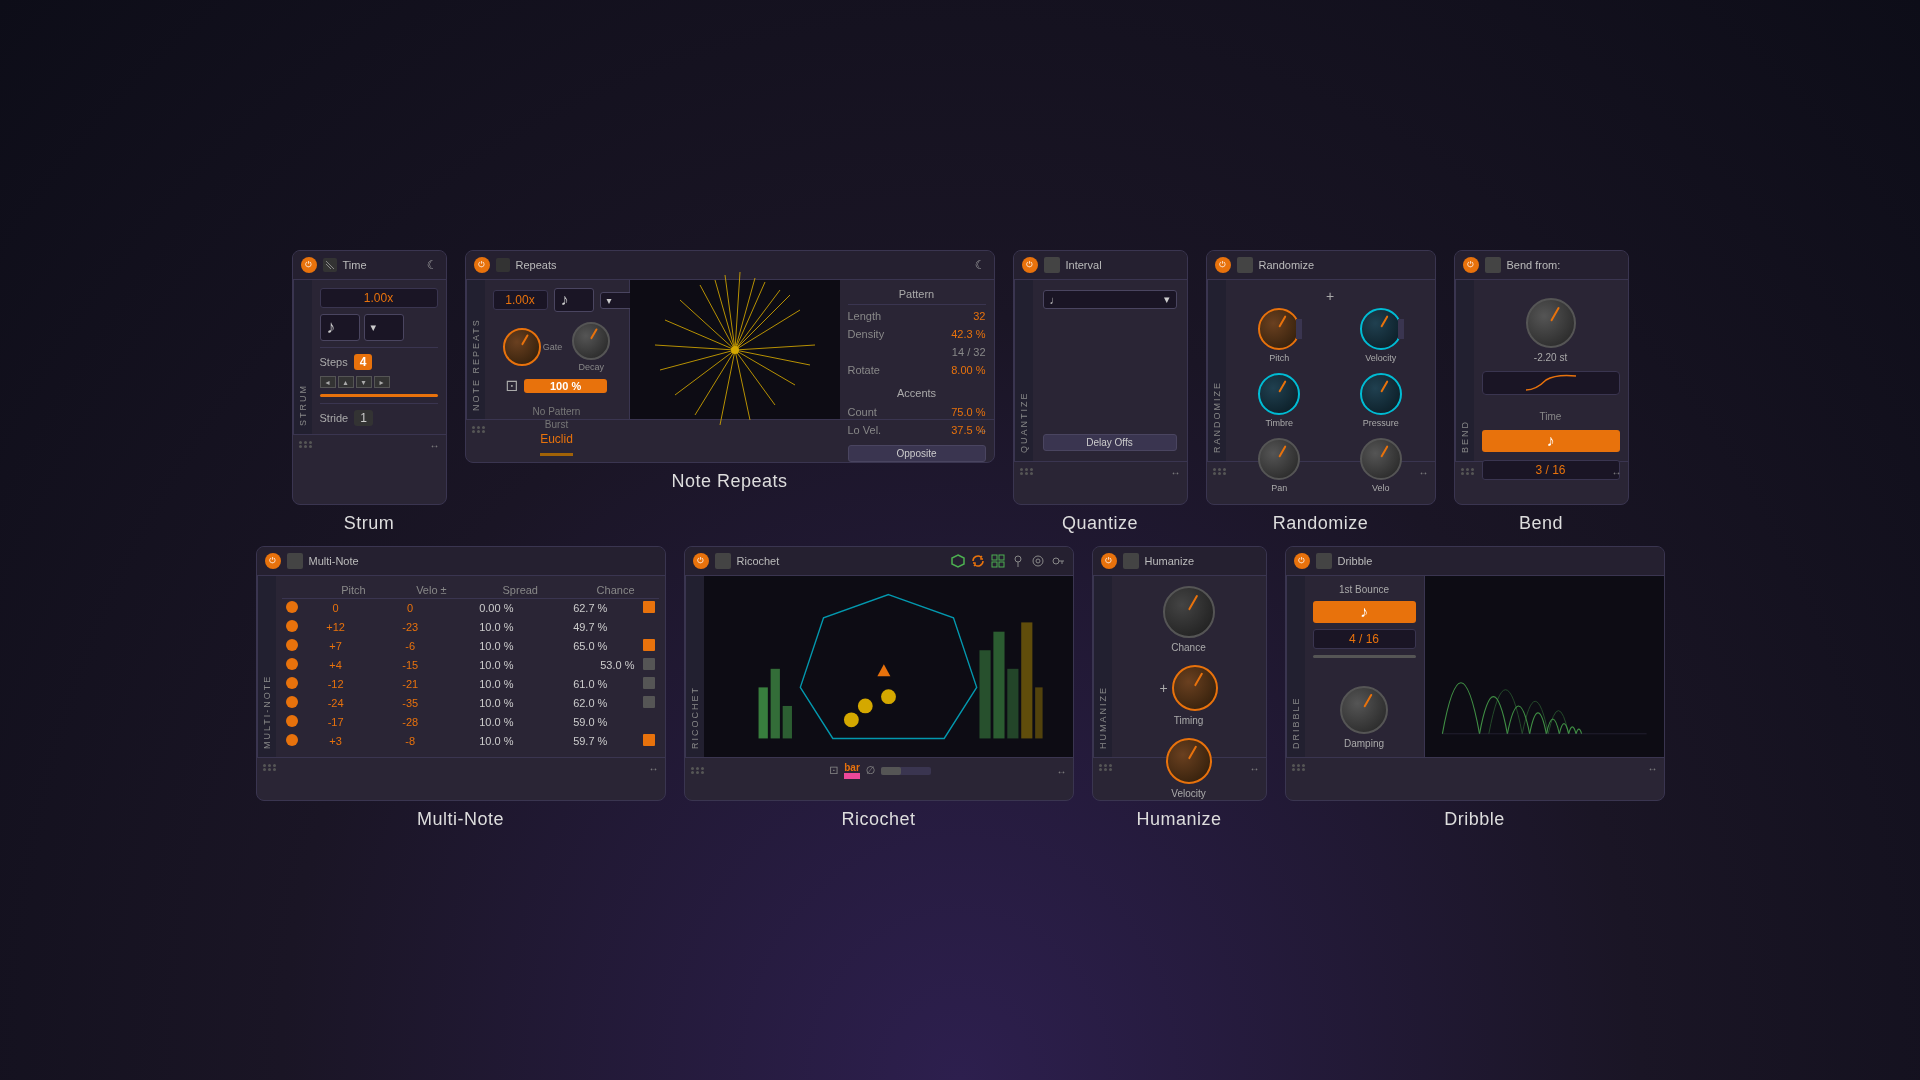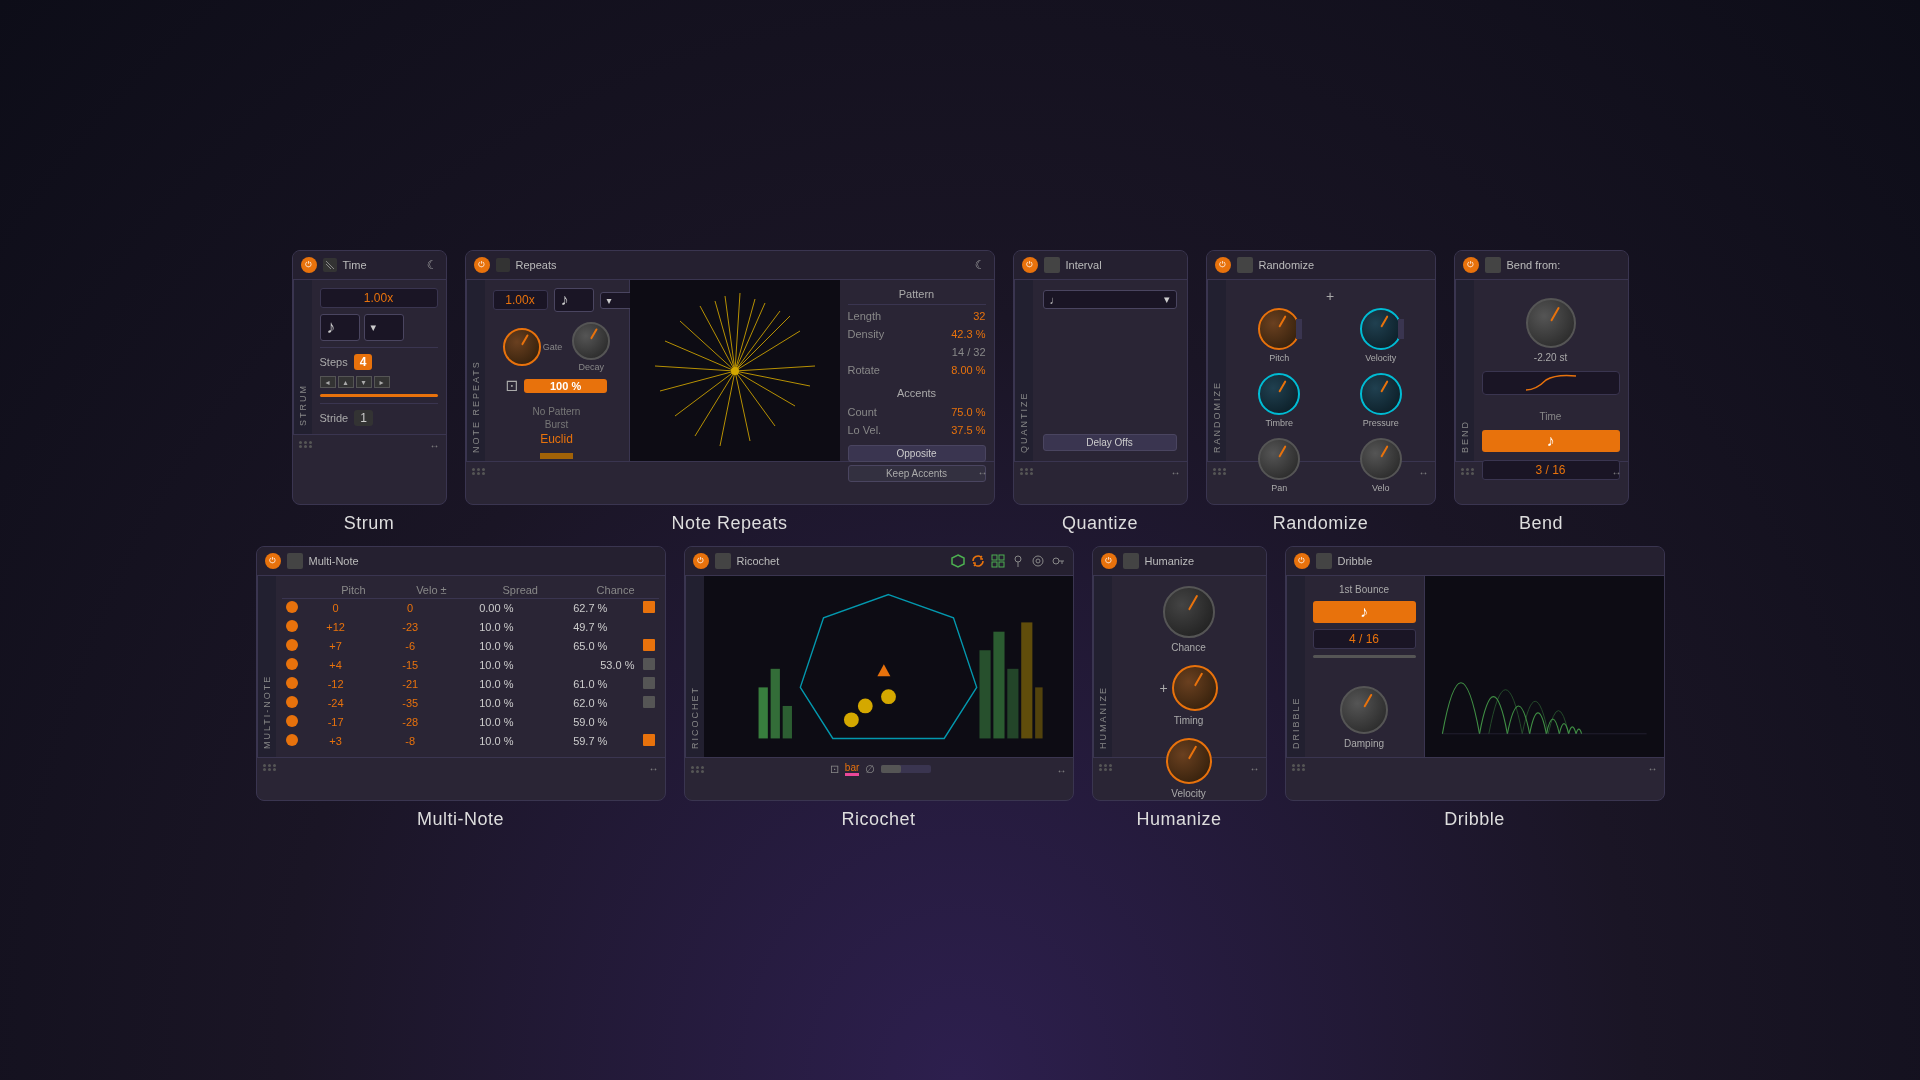--- a/index.html
+++ b/index.html
@@ -164,21 +164,21 @@
       flex: 1;
       padding: 8px;
       display: flex;
       flex-direction: column;
       gap: 6px;
     }
 
     
     .note-repeats-panel {
       width: 530px;
-      height: 255px;
+      height: 213px;
     }
 
     
     .quantize-panel {
       width: 175px;
       height: 255px;
     }
 
     
     .randomize-panel {
@@ -250,21 +250,21 @@
       display: inline-block;
       border-radius: 1px;
     }
     .row-swatch-gray {
       background: #555;
     }
 
     
     .euclid-highlight {
       color: #e8720c;
-      border-bottom: 6px solid #a16207;
+      border-bottom: 3px solid #a16207;
       padding-bottom: 7px;
       font-size: 12px;
     }
 
     .option-btn {
       background: #333040;
       border: 1px solid #4a4560;
       color: #aaa;
       border-radius: 3px;
       padding: 2px 8px;
@@ -864,21 +864,21 @@
           <div class="footer-dots">
             <div class="footer-dot"></div>
               <div class="footer-dot"></div>
               <div class="footer-dot"></div>
             <div class="footer-dot"></div>
               <div class="footer-dot"></div>
               <div class="footer-dot"></div>
           </div>
           <div style="display:flex;align-items:center;gap:6px;">
             <span style="color:#888;font-size:10px;">⚀</span>
-            <span style="color:#e8720c;font-size:10px;border-bottom:3px solid #ec4899;">bar</span>
+            <span style="color:#e8720c;font-size:10px;border-bottom:6px solid #ec4899;font-weight:bold;">bar</span>
             <span style="color:#888;font-size:11px;">∅</span>
             <div style="background:#3a3550;height:8px;width:50px;border-radius:2px;">
               <div style="background:#555;height:100%;width:40%;border-radius:2px;"></div>
             </div>
           </div>
           <span class="footer-arrow">↔</span>
         </div>
       </div>
       <span class="plugin-label">Ricochet</span>
     </div>

